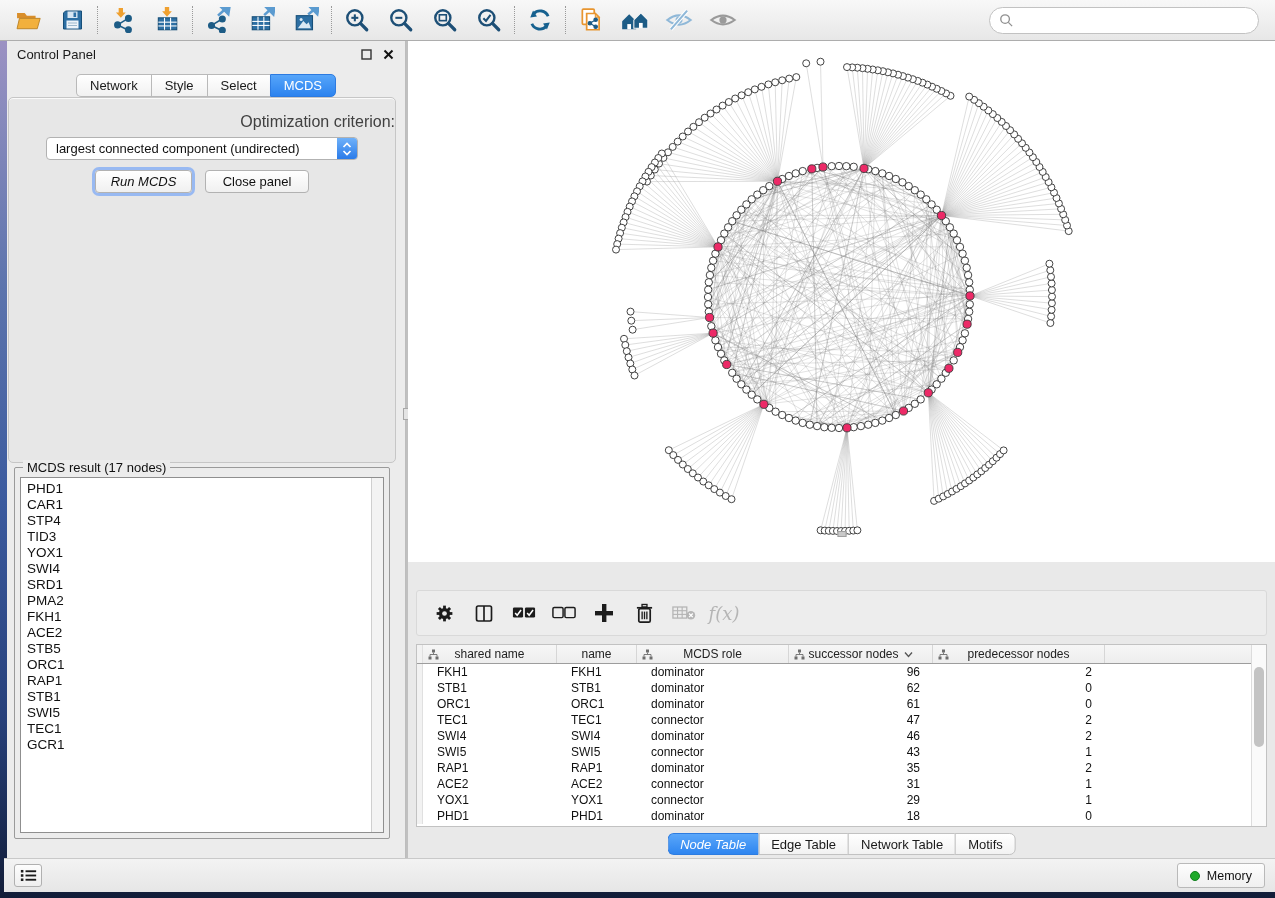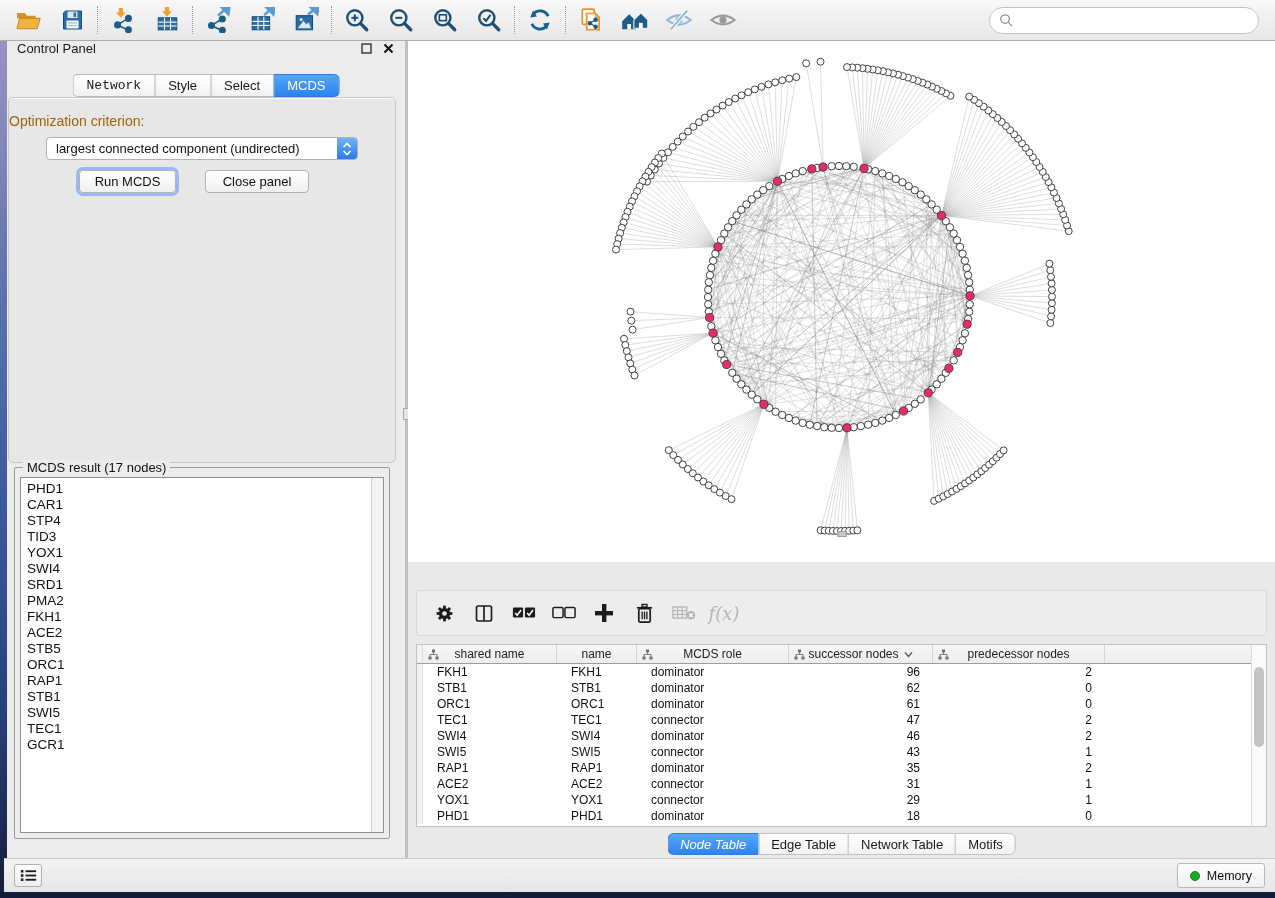--- a/index.html
+++ b/index.html
@@ -20,53 +20,53 @@
   .tsep { width:1px; height:28px; border-left:1px dotted #9a9a9a; margin:0 3px; }
   .search-wrap { margin-left:auto; margin-right:10px; width:270px; height:27px;
     background:#fff; border:1px solid #c2c2c2; border-radius:14px;
     display:flex; align-items:center; padding:0 9px; }
   .search-wrap input { border:none; outline:none; flex:1; font-size:13px;
     font-family:"Liberation Sans",sans-serif; background:transparent; margin-left:6px; }
 
   
   .control-panel { position:absolute; left:7px; top:41px; width:399px; bottom:40px;
     background:#ececec; border-right:1px solid #bdbdbd; }
-  .panel-head { height:26px; display:flex; padding:0 10px; }
+  .panel-head { height:26px; display:flex; align-items:center; padding:0 10px; }
   .panel-title { font-size:13px; color:#1a1a1a; }
   .panel-head-btns { margin-left:auto; display:flex; gap:8px; }
   .mini-btn { width:14px; height:14px; background:transparent; border:none; display:flex;
     align-items:center; justify-content:center; cursor:pointer; }
 
   .ctab-bar { position:absolute; top:33px; left:50%; transform:translateX(-50%);
     display:flex; height:23px; }
   .ctab { font-size:13px; padding:0 13px; background:linear-gradient(#ffffff,#f1f1f1);
     border:1px solid #b9b9b9; border-right:none; color:#1a1a1a; cursor:pointer;
     display:flex; align-items:center; font-family:"Liberation Sans",sans-serif;}
-  .ctab:first-child { border-radius:5px 0 0 5px;font-family:Liberation Mono, monospace; }
+  .ctab:first-child { border-radius:5px 0 0 5px; }
   .ctab.active { background:linear-gradient(#56a5fa,#2c83ef); color:#fff;
     border:1px solid #2c7ae0; border-radius:0 5px 5px 0; }
 
   .mcds-pane { position:absolute; left:1px; top:56px; width:388px; height:366px;
     background:#e7e7e7; border:1px solid #c6c6c6; border-radius:5px;
     box-shadow:inset 0 1px 0 rgba(255,255,255,.8); }
-  .opt-label { position:absolute; top:15px; width:100%; text-align:left;
-    font-size:14px; color:#a16207; }
+  .opt-label { position:absolute; top:15px; width:100%; text-align:right;
+    font-size:16px; color:#404040; }
   .combo { position:absolute; left:37px; top:39px; width:312px; height:23px; background:#fff;
     border:1px solid #b2b2b2; border-radius:4px; display:flex; align-items:center;
     cursor:pointer; }
   .combo-text { flex:1; font-size:13px; padding-left:9px; color:#111;
     white-space:nowrap; overflow:hidden; }
   .combo-step { width:20px; height:21px; margin-right:0px; border-radius:0 3px 3px 0;
     background:linear-gradient(#6fb1f9,#2a7be9); display:flex; flex-direction:column;
     align-items:center; justify-content:center; gap:1px; }
   .pbtn { position:absolute; top:72px; height:23px; font-size:13px; color:#111;
     background:linear-gradient(#ffffff,#f0f0f0); border:1px solid #b2b2b2;
     border-radius:4px; cursor:pointer; font-family:"Liberation Sans",sans-serif; }
   .pbtn.focused { box-shadow:0 0 0 3px rgba(88,148,251,.55); }
-  #run-btn { left:70px; width:97px; }
+  #run-btn { left:86px; width:97px;font-style:italic; }
   #close-btn { left:196px; width:104px; }
 
   .result-box { position:absolute; left:7px; top:426px; width:376px; height:372px;
     border:1px solid #9a9a9a; border-radius:2px; background:#ececec; }
   .result-legend { position:absolute; top:-8px; left:8px; background:#ececec;
     padding:0 4px; font-size:13px; color:#111; }
   .result-list { position:absolute; left:5px; right:5px; top:9px; bottom:5px;
     background:#fff; border:1px solid #8f8f8f; overflow:hidden; }
   .result-scroll { position:absolute; right:0; top:0; bottom:0; width:12px;
     background:#f3f3f3; border-left:1px solid #cfcfcf; }

